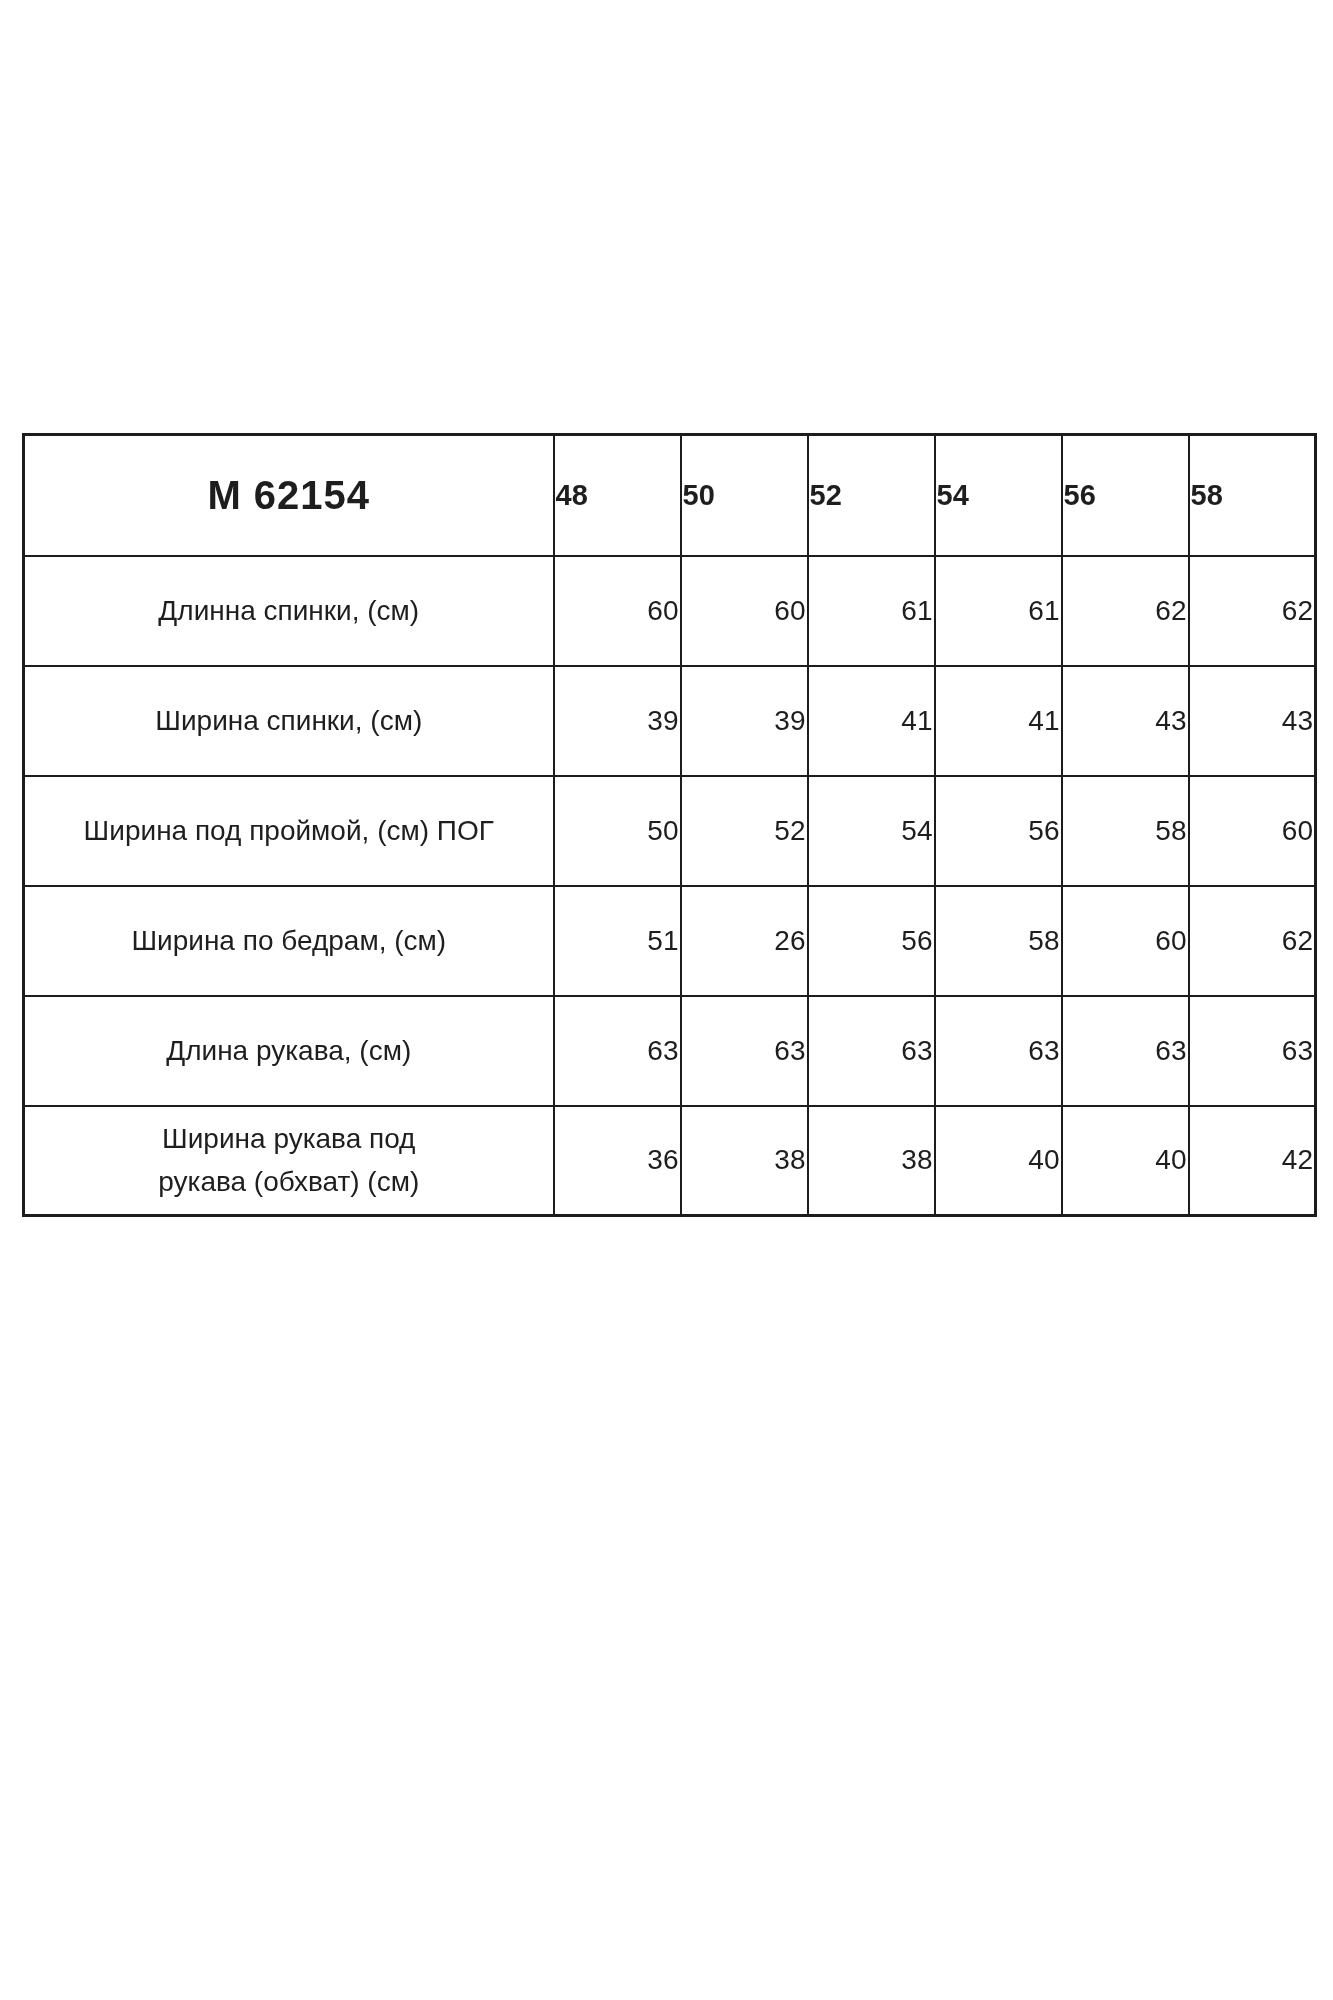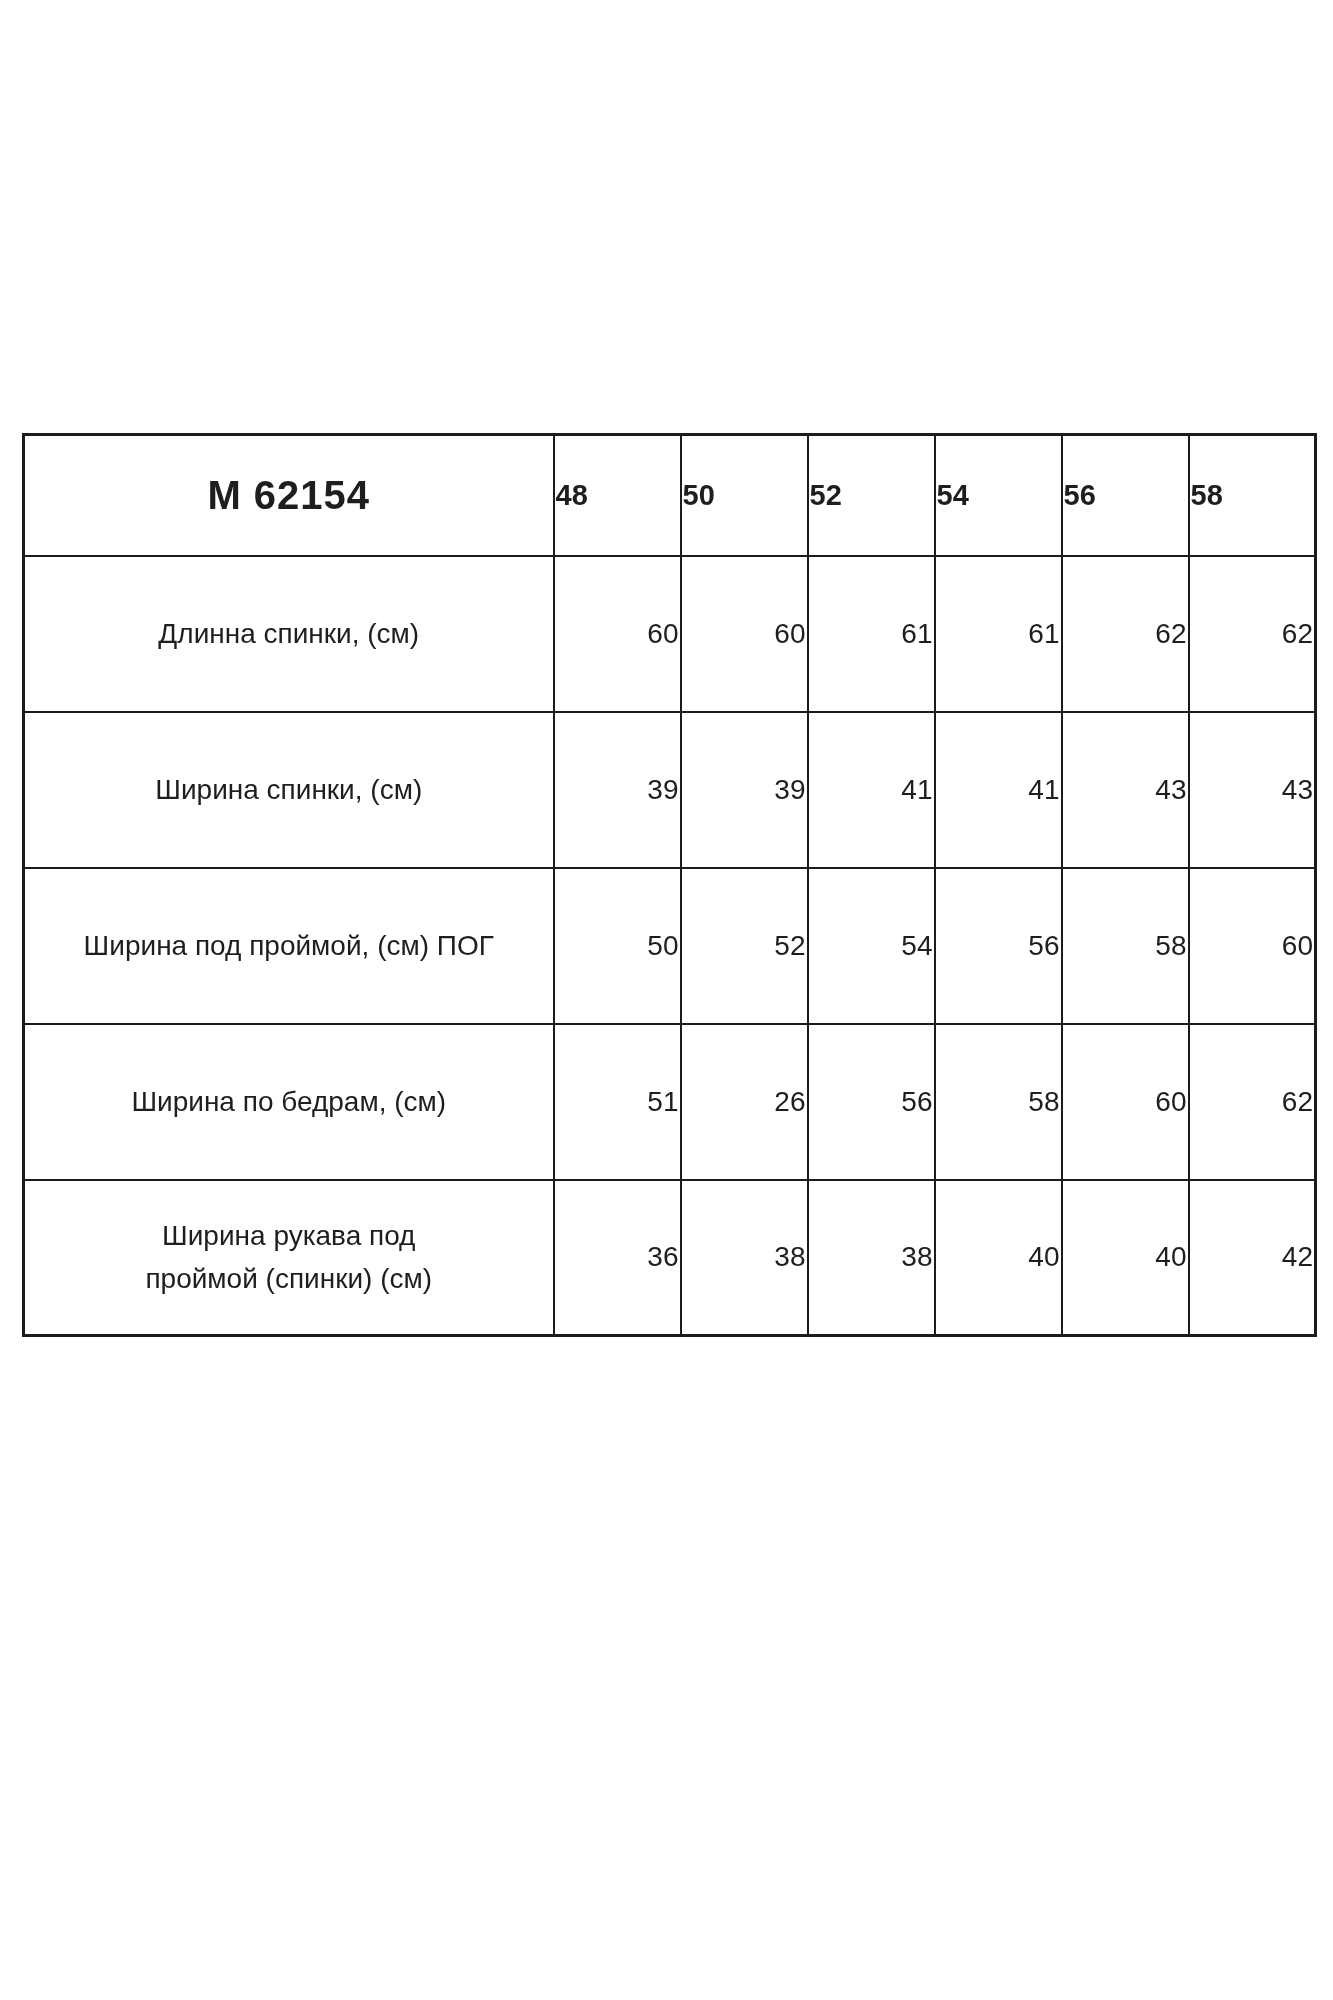--- a/index.html
+++ b/index.html
@@ -23,21 +23,21 @@
   .size-table, .size-table td, .size-table th {
     border: 2px solid #1c1c1c;
   }
   .size-table {
     border-width: 3px;
   }
   .size-table thead tr {
     height: 121px;
   }
   .size-table tbody tr {
-    height: 156px;
+    height: 110px;
   }
   .size-table tbody tr:nth-child(7) { height: 88px; }
   .size-table tbody tr:nth-child(8) { height: 77px; }
   .model-cell {
     font-size: 40px;
     font-weight: bold;
     text-align: center;
     vertical-align: middle;
     letter-spacing: 1px;
   }
@@ -116,22 +116,31 @@
       <tr>
         <td class="label-cell">Ширина по бедрам, (см)</td>
         <td class="value-cell">51</td>
         <td class="value-cell">26</td>
         <td class="value-cell">56</td>
         <td class="value-cell">58</td>
         <td class="value-cell">60</td>
         <td class="value-cell">62</td>
       </tr>
       <tr>
+        <td class="label-cell">Длина рукава, (см)</td>
+        <td class="value-cell">63</td>
+        <td class="value-cell">63</td>
+        <td class="value-cell">63</td>
+        <td class="value-cell">63</td>
+        <td class="value-cell">63</td>
+        <td class="value-cell">63</td>
+      </tr>
+      <tr>
         <td class="label-cell">Ширина рукава под
-проймой (спинки) (см)</td>
+рукава (обхват) (см)</td>
         <td class="value-cell">36</td>
         <td class="value-cell">38</td>
         <td class="value-cell">38</td>
         <td class="value-cell">40</td>
         <td class="value-cell">40</td>
         <td class="value-cell">42</td>
       </tr>
     </tbody>
 </table>
 

